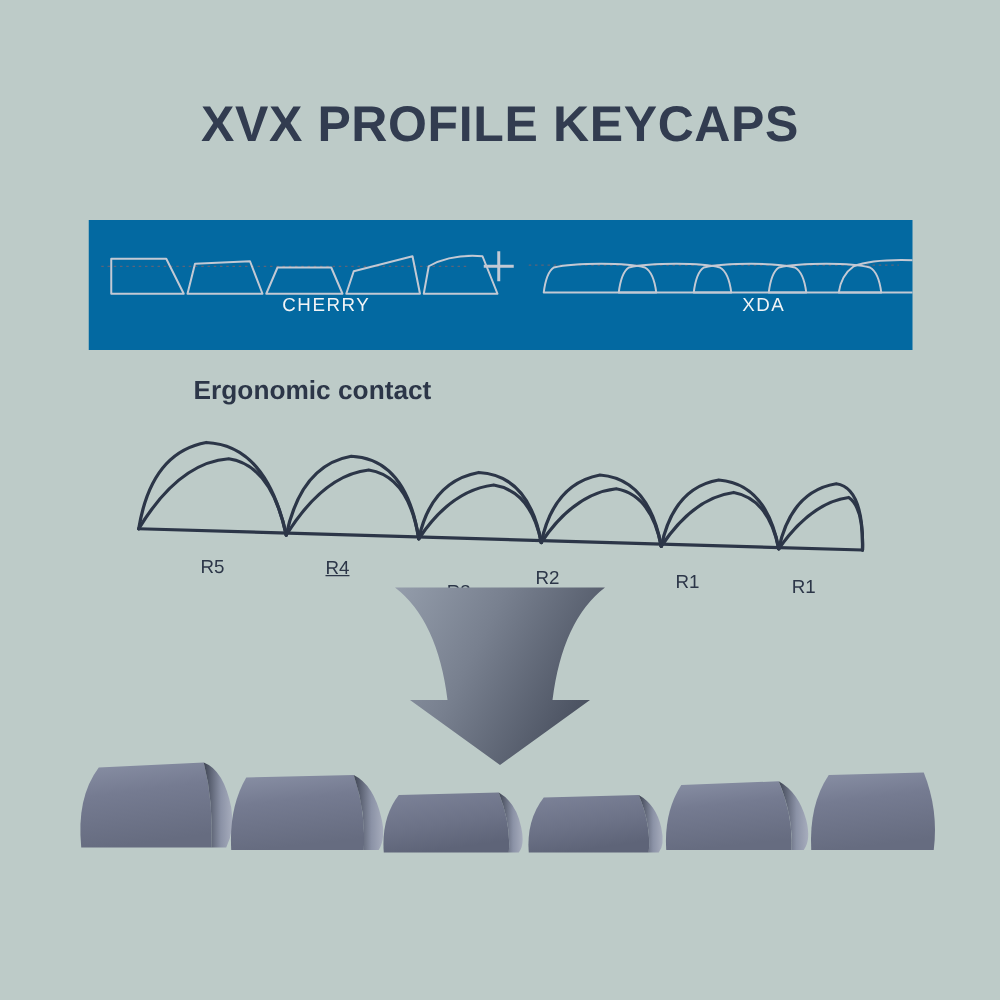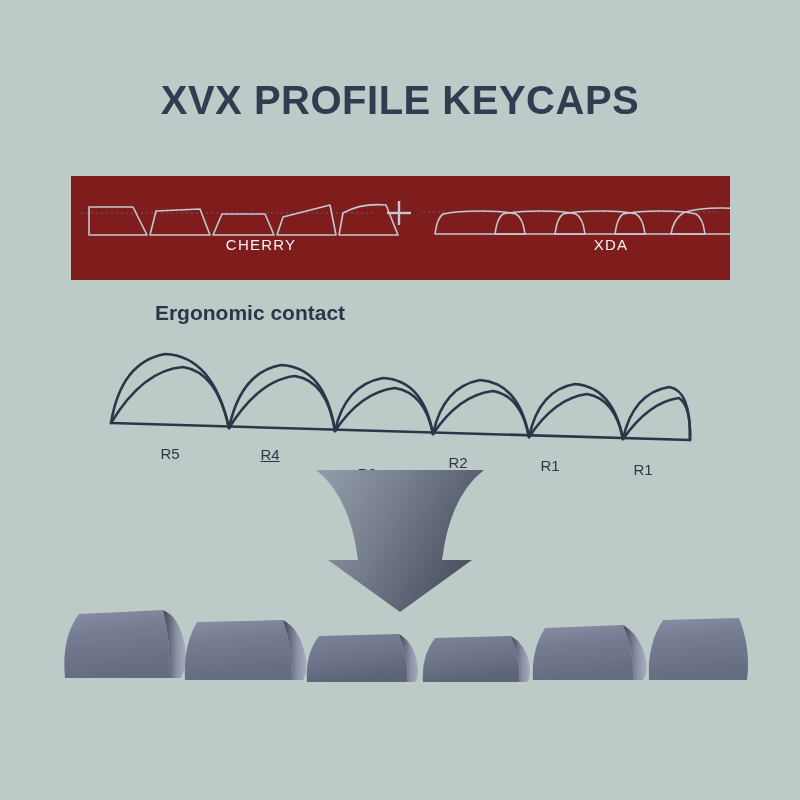--- a/index.html
+++ b/index.html
@@ -35,21 +35,21 @@
     font-family: "Liberation Sans", sans-serif;
   }
 
   
   .profile-banner {
     position: absolute;
     left: 71px;
     top: 176px;
     width: 659px;
     height: 104px;
-    background: #7f1d1d;
+    background: #0369a1;
   }
   .banner-svg {
     position: absolute;
     left: 0;
     top: 0;
     width: 659px;
     height: 104px;
     display: block;
   }
   .banner-label {
@@ -208,21 +208,21 @@
         <path d="M518 99 Q528 53 564 47 Q586 50 585 100"></path>
         <path d="M518 99 Q544 62 574 58 Q586 66 585 100"></path>
       </g>
     </svg>
   </div>
 
   <div class="row-labels">
     <div class="row-label" style="left:45px;  top:2px;">R5</div>
     <div class="row-label" style="left:145px; top:3px;text-decoration:underline;">R4</div>
     <div class="row-label" style="left:242px; top:22px;">R3</div>
-    <div class="row-label" style="left:333px; top:11px;">R2</div>
+    <div class="row-label" style="left:313px; top:11px;">R2</div>
     <div class="row-label" style="left:425px; top:14px;">R1</div>
     <div class="row-label" style="left:518px; top:18px;">R1</div>
   </div>
 
   <div class="arrow-wrap">
     <svg viewBox="0 0 200 155" width="200" height="155">
       <defs>
         <linearGradient id="arrowGrad" x1="0" y1="0" x2="1" y2="0.45">
           <stop offset="0%" stop-color="#949dab"></stop>
           <stop offset="45%" stop-color="#78808f"></stop>

